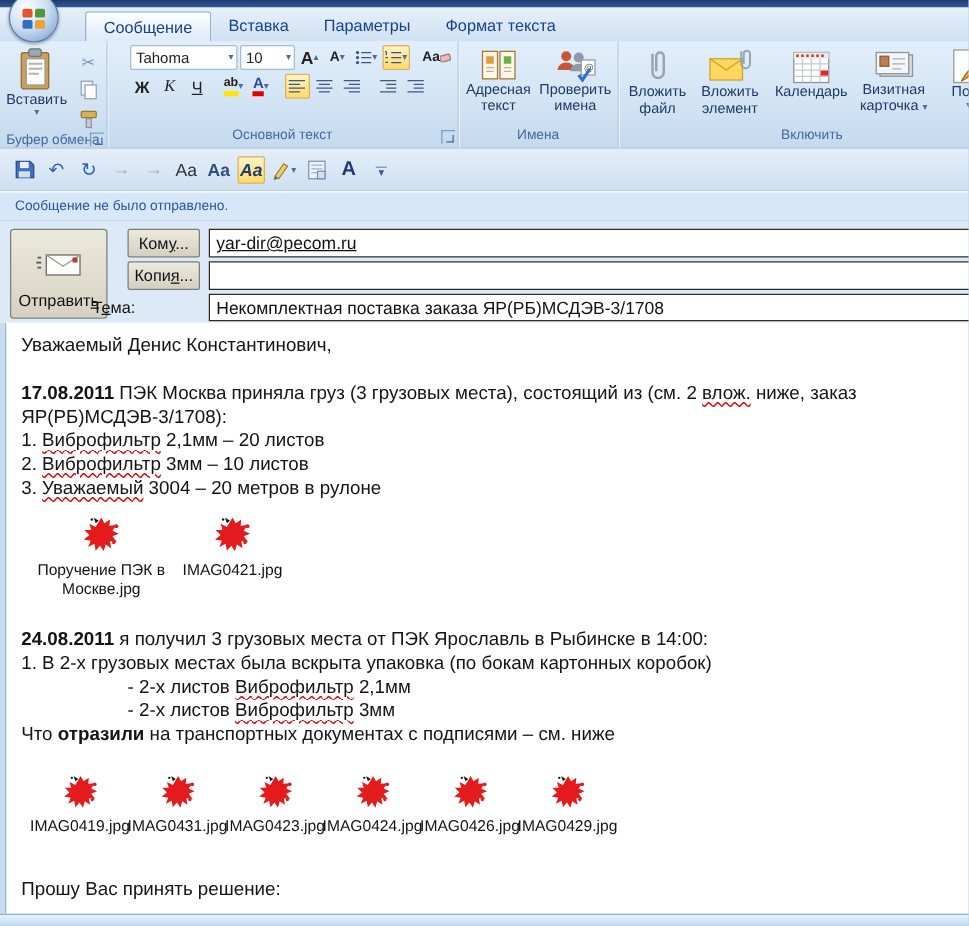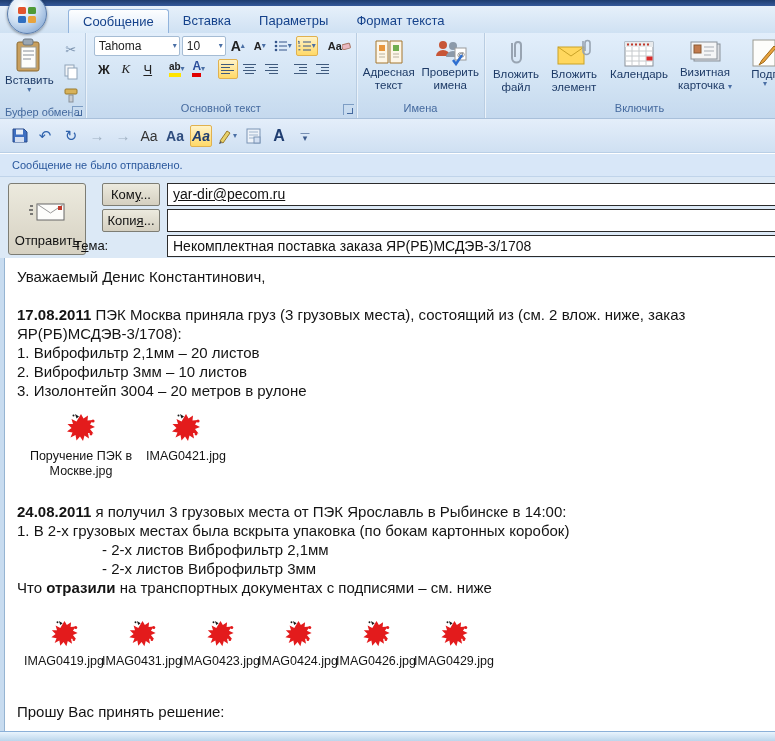--- a/index.html
+++ b/index.html
@@ -91,21 +91,21 @@
   .key{text-decoration:underline;}
   .addr{text-decoration:underline;}
 
   
   .bodyarea{position:absolute;left:0;top:258px;width:775px;height:473px;background:#fff;
             border-left:4px solid #c8dcf0;box-shadow:inset 1px 0 0 #96b4d2;
             font-size:15px;color:#141414;line-height:19px;padding:9px 6px 0 13px;overflow:hidden;}
   .bodyarea p{margin:0;}
   .sp{height:19px;}
   .b{font-weight:bold;}
-  .wavy{text-decoration-style:wavy;text-decoration-color:#e00000;text-decoration-thickness:1px;text-underline-offset:2px;}
+  .wavy{text-decoration:underline;text-decoration-style:wavy;text-decoration-color:#e00000;text-decoration-thickness:1px;text-underline-offset:2px;}
   .indent{padding-left:85px;}
   .att-row{display:flex;margin:12px 0 4px 8px;}
   .att{width:112px;display:flex;flex-direction:column;align-items:center;text-align:center;
        font-size:12.5px;line-height:15px;margin-right:4px;}
   .att-sm{width:78px;margin-right:0;}
   .att svg{margin-bottom:5px;}
 
   
   .statusbar{position:absolute;left:0;top:731px;width:775px;height:10px;
              background:linear-gradient(#e9f4fd,#bcd6ec);border-top:1px solid #8bb0d8;}
@@ -176,21 +176,21 @@
           </div>
         </div>
       </div>
       <div class="grp-label">
         <span>Буфер обмена</span>
         <span class="launcher"></span>
       </div>
     </div>
 
     <div class="grp g-text" style="width:282px">
-      <div class="grp-body" style="padding-left:8px">
+      <div class="grp-body" style="padding-left:18px">
         <div class="row">
           <div class="combo" style="width:86px">
             <span style="flex:1">Tahoma</span>
             <span class="arrow">▾</span>
           </div>
           <div class="combo" style="width:44px">
             <span style="flex:1">10</span>
             <span class="arrow">▾</span>
           </div>
           <div class="tbtn">
@@ -441,21 +441,21 @@
       <span>Некомплектная поставка заказа ЯР(РБ)МСДЭВ-3/1708</span>
     </div>
   </div>
 
   <div class="bodyarea">
     <p>Уважаемый Денис Константинович,</p>
     <div class="sp"></div>
     <p><span class="b">17.08.2011</span><span> ПЭК Москва приняла груз (3 грузовых места), состоящий из (см. 2 </span><span class="wavy">влож.</span><span> ниже, заказ ЯР(РБ)МСДЭВ-3/1708):</span></p>
     <p><span>1. </span><span class="wavy">Виброфильтр</span><span> 2,1мм – 20 листов</span></p>
     <p><span>2. </span><span class="wavy">Виброфильтр</span><span> 3мм – 10 листов</span></p>
-    <p><span>3. </span><span class="wavy">Изолонтейп</span><span> 3004 – 20 метров в рулоне</span></p>
+    <p><span>3. </span><span class="wavy">Уважаемый</span><span> 3004 – 20 метров в рулоне</span></p>
 
     <div class="att-row">
       <div class="att">
         <svg width="34" height="32">
             <use href="#splat"></use>
           </svg>
         <span>Поручение ПЭК в Москве.jpg</span>
       </div>
       <div class="att" style="width:90px">
         <svg width="34" height="32">

